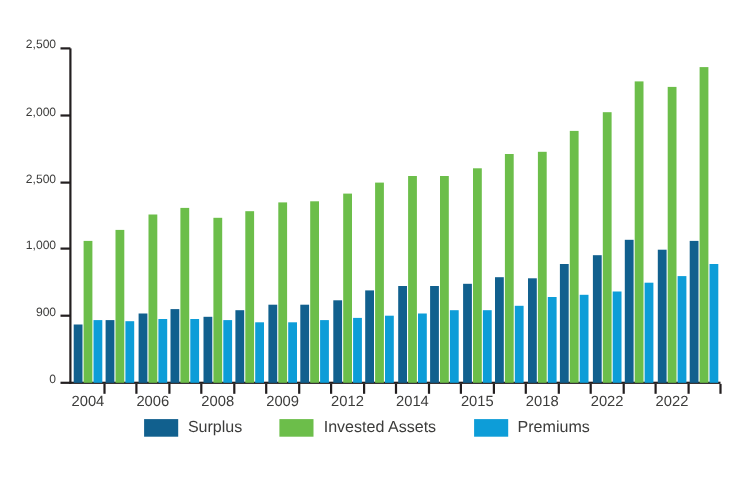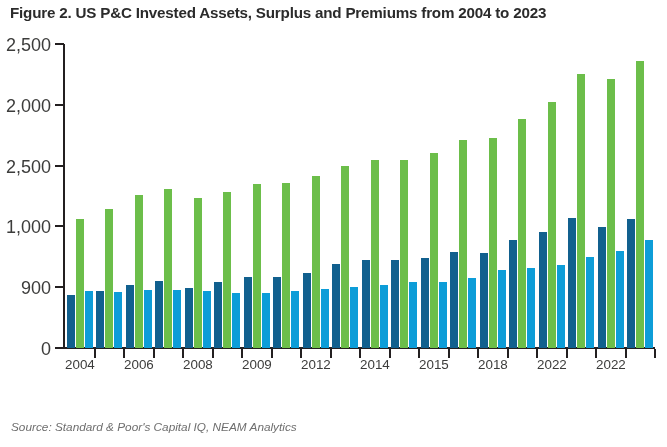--- a/index.html
+++ b/index.html
@@ -50,21 +50,21 @@
     left: 55px;
     width: 9px;
     height: 2px;
     background: #231f20;
   }
   .y-tick-label {
     position: absolute;
     right: 0;
     width: 48px;
     text-align: right;
-    font-size: 18px;
+    font-size: 11px;
     color: #3c3c3b;
     transform: translateY(-9px);
   }
   #y-labels { position: absolute; left: 0; top: 0; width: 51px; height: 447px; }
   
   #bars-layer {
     position: absolute;
     left: 65px;
     top: 44px;
     width: 590px;
@@ -143,21 +143,20 @@
     font-size: 11.8px;
     font-style: italic;
     color: #6e6e6e;
   }
 </style>
 </head>
 <body>
 
 <div id="figure">
 
-  <div id="chart-title">Figure 2. US P&amp;C Invested Assets, Surplus and Premiums from 2004 to 2023</div>
 
   <div id="y-labels">
       <div class="y-tick-label" style="top: 44px;">2,500</div>
       <div class="y-tick-label" style="top: 104.8px;">2,000</div>
       <div class="y-tick-label" style="top: 165.6px;">2,500</div>
       <div class="y-tick-label" style="top: 226.4px;">1,000</div>
       <div class="y-tick-label" style="top: 287.2px;">900</div>
       <div class="y-tick-label" style="top: 348px;">0</div>
     </div>
   <div id="axis-vertical"></div>
@@ -344,22 +343,35 @@
       <div class="x-label-slot">2015</div>
       <div class="x-label-slot"></div>
       <div class="x-label-slot">2018</div>
       <div class="x-label-slot"></div>
       <div class="x-label-slot">2022</div>
       <div class="x-label-slot"></div>
       <div class="x-label-slot">2022</div>
       <div class="x-label-slot"></div>
     </div>
 
-
-  <div id="source-note">Source: Standard &amp; Poor's Capital IQ, NEAM Analytics</div>
+  <div id="legend">
+      <div class="legend-item">
+        <div class="legend-swatch" style="background: rgb(17, 96, 142);"></div>
+        <div class="legend-label">Surplus</div>
+      </div>
+      <div class="legend-item">
+        <div class="legend-swatch" style="background: rgb(108, 190, 74);"></div>
+        <div class="legend-label">Invested Assets</div>
+      </div>
+      <div class="legend-item">
+        <div class="legend-swatch" style="background: rgb(13, 157, 216);"></div>
+        <div class="legend-label">Premiums</div>
+      </div>
+    </div>
+
 
 <div class="y-tick-mark" style="top: 43px;"></div>
     <div class="y-tick-mark" style="top: 103.8px;"></div>
     <div class="y-tick-mark" style="top: 164.6px;"></div>
     <div class="y-tick-mark" style="top: 225.4px;"></div>
     <div class="y-tick-mark" style="top: 286.2px;"></div>
     <div class="y-tick-mark" style="top: 347px;"></div>
   </div>
 
 </body></html>

